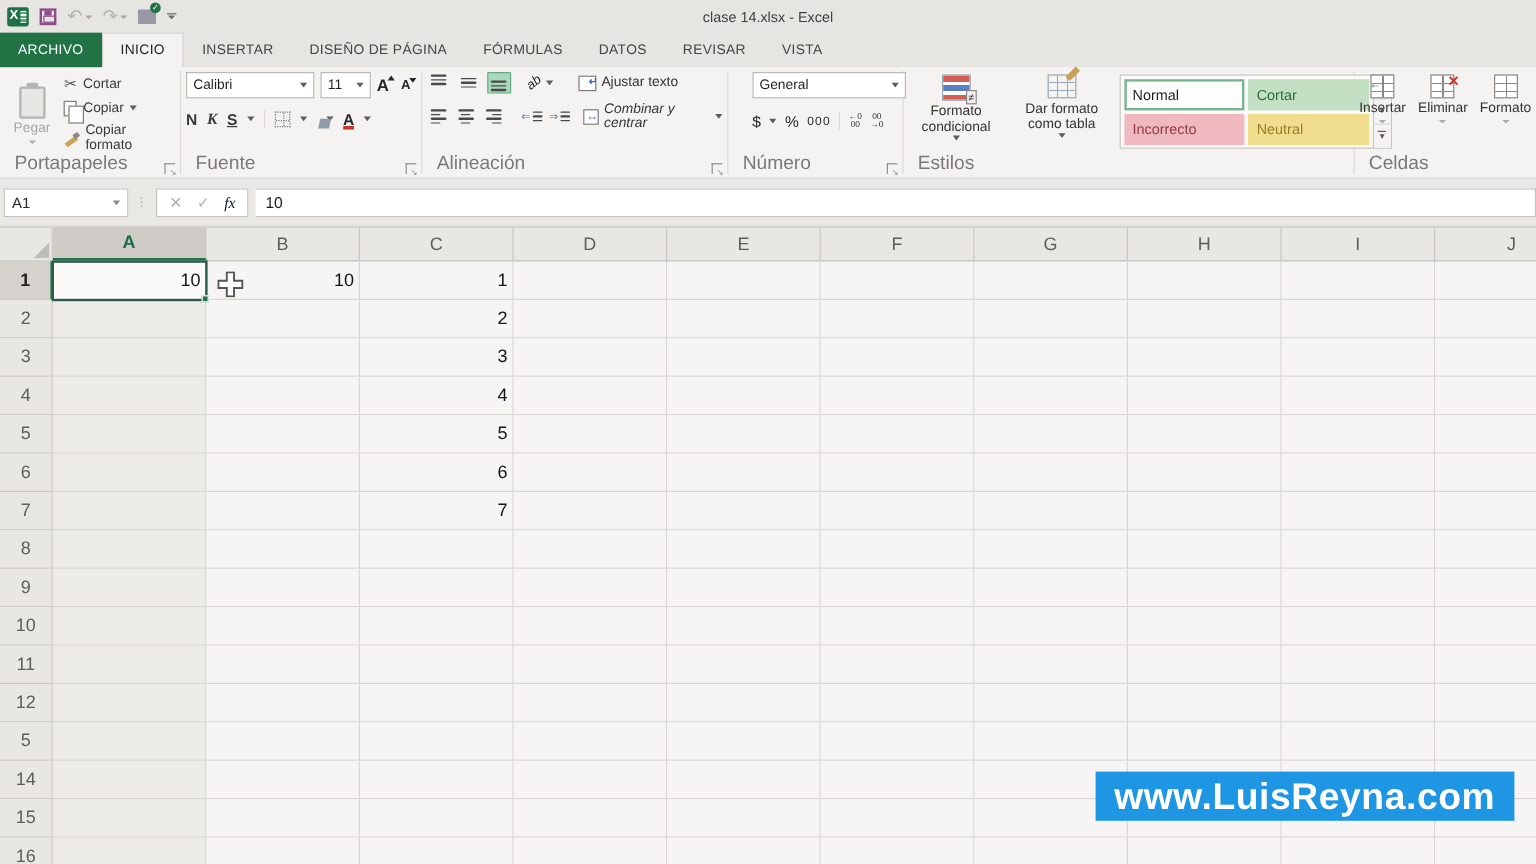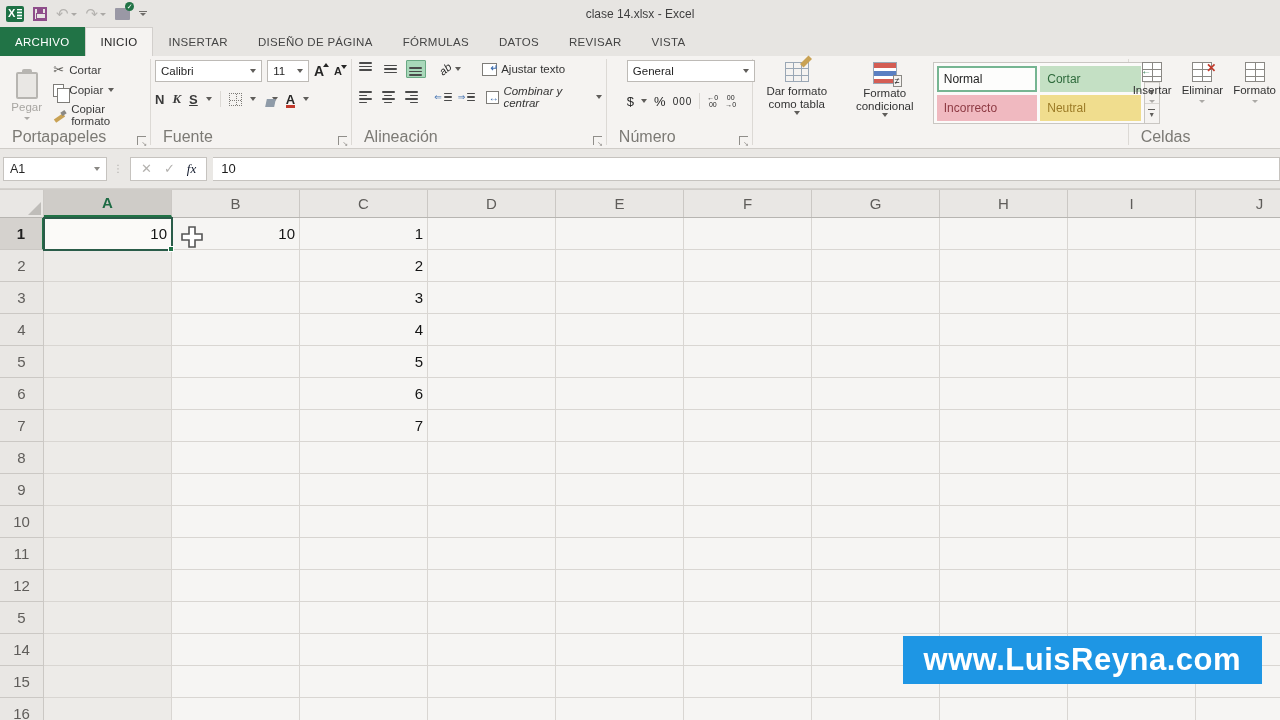--- a/index.html
+++ b/index.html
@@ -176,22 +176,22 @@
   .rowh.sel{background:#d5d2ce;color:#1f1f1f;font-weight:bold;border-right:2px solid #217346;}
   .cell{width:128px;flex:none;border-right:1px solid #d9d6d2;border-bottom:1px solid #d9d6d2;
     background:#f6f5f3;display:flex;align-items:center;justify-content:flex-end;
     padding-right:4px;font-size:15px;color:#141414;}
   .cell.colA{background:#edebe8;}
   .cell.active{background:#fbfaf8;outline:2px solid #2a5c49;outline-offset:-1px;position:relative;z-index:2;}
   .handle{position:absolute;right:-3px;bottom:-3px;width:6px;height:6px;background:#217346;
     border:1px solid #fff;}
 
   
-  .watermark{position:absolute;right:18px;bottom:36px;height:48px;display:flex;align-items:center;
-    padding:0 21px;color:#fff;font-weight:bold;font-size:31px;letter-spacing:.5px;z-index:5;}
+  .watermark{position:absolute;right:18px;bottom:36px;height:41px;display:flex;align-items:center;
+    padding:0 16px;color:#fff;font-weight:bold;font-size:31px;letter-spacing:.5px;z-index:5;}
   .cursor{position:absolute;left:181px;top:226px;z-index:6;}
 </style>
 </head>
 <body>
 
 <div class="screen">
 
   <div class="titlebar">
     <div class="win-title">clase 14.xlsx - Excel</div>
     <div class="qat">
@@ -397,46 +397,47 @@
           <span class="decimal-ic dec-dec"></span>
         </div>
       </div>
       <div class="rlabel">Número</div>
       <div class="launcher"></div>
     </div>
     <div class="vsep"></div>
 
     <div class="rgroup" style="width:375px;gap:8px;">
       <div class="bigbtn">
+        <span class="condfmt-ic"></span>
+        <span class="cap">
+            <span>Formato condicional</span>
+            <span class="dd" style="align-self:center;"></span>
+          </span>
+      </div>
+      <div class="bigbtn">
         <span class="tablefmt-ic"></span>
         <span class="cap">
             <span>Dar formato como tabla</span>
-            <span class="dd" style="align-self:center;"></span>
-          </span>
-      </div>
-      <div class="bigbtn">
-        <span class="condfmt-ic"></span>
-        <span class="cap">
-            <span>Formato condicional</span>
             <span class="dd" style="align-self:center;"></span>
           </span>
       </div>
       <div style="display:flex;padding-top:2px;">
         <div class="gallery" id="style-gallery">
             <div class="chip selected" style="background: rgb(253, 253, 252); color: rgb(31, 31, 31);">Normal</div>
             <div class="chip" style="background: rgb(196, 224, 196); color: rgb(46, 107, 60);">Cortar</div>
             <div class="chip" style="background: rgb(240, 185, 192); color: rgb(142, 58, 67);">Incorrecto</div>
             <div class="chip" style="background: rgb(240, 221, 142); color: rgb(156, 123, 38);">Neutral</div>
           </div>
         <div class="gstrip">
           <div>▲</div>
           <div>▼</div>
           <div><span class="bar"></span>▼</div>
         </div>
       </div>
+      <div class="rlabel full">Estilos</div>
     </div>
     <div class="vsep"></div>
 
     <div class="rgroup" style="flex:1;gap:10px;">
       <div class="cellbtn">
         <span class="tbl-ic ins"></span>
         <span>Insertar</span>
         <span class="mini-dd"></span>
       </div>
       <div class="cellbtn">

